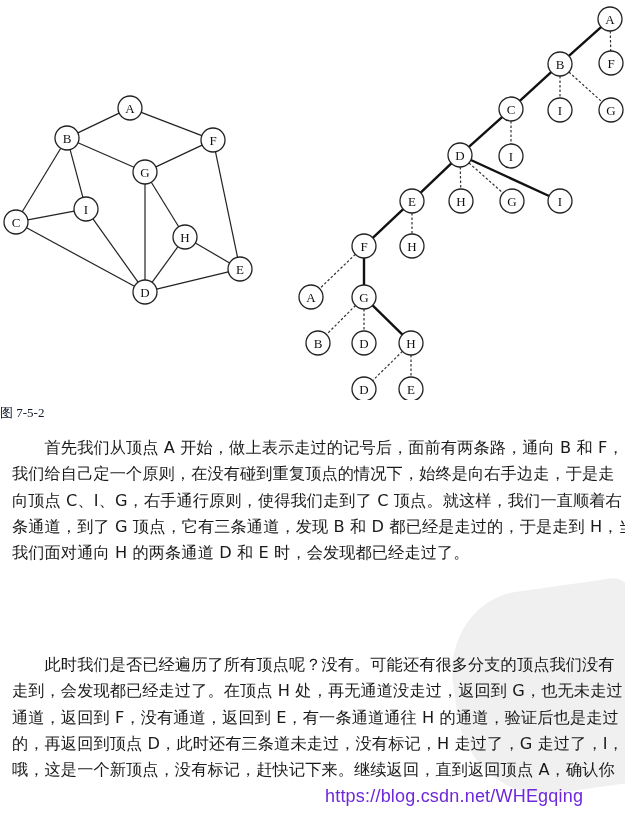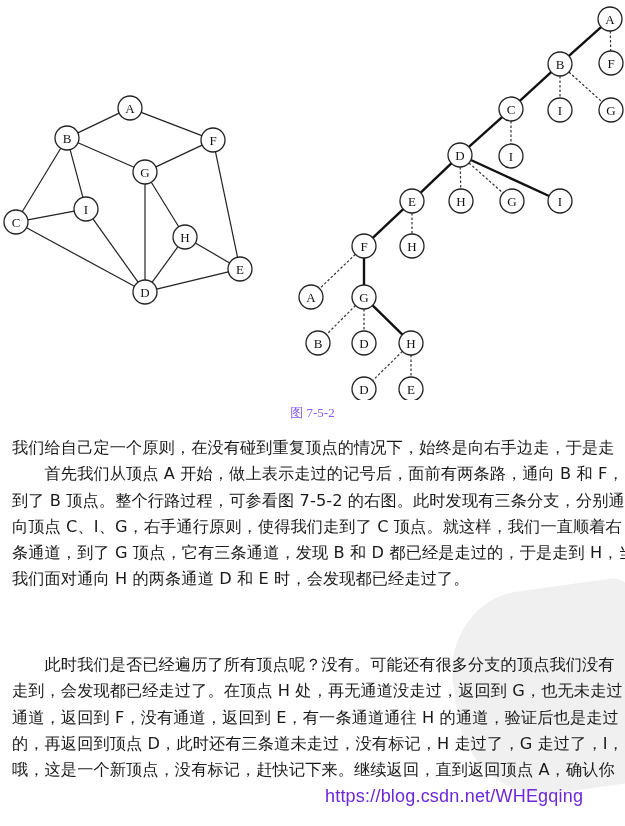--- a/index.html
+++ b/index.html
@@ -8,22 +8,22 @@
       font-family: "DejaVu Serif", "Liberation Serif", serif; color: #1a1a1a;
     }
     .figure { position: absolute; left: 0; top: 0; width: 625px; height: 400px; }
     .figure svg { position: absolute; left: 0; top: 0; }
     .node-circle { fill: #ffffff; stroke: #222; stroke-width: 1.3; }
     .node-label { font-family: "Liberation Serif", "DejaVu Serif", serif; font-size: 13px; fill: #111; text-anchor: middle; dominant-baseline: central; }
     .edge { stroke: #222; stroke-width: 1.2; }
     .edge-thick { stroke: #111; stroke-width: 2.4; }
     .edge-dashed { stroke: #333; stroke-width: 1.2; stroke-dasharray: 2.5 2; }
     .caption {
-      position: absolute; left: 0; width: 625px; top: 404px; text-align: center;
-      font-family: "Liberation Serif", "DejaVu Serif", serif; font-size: 13px; color: #8b5cf6;
+      position: absolute; left: 0; width: 625px; top: 404px; 
+      font-family: "Liberation Serif", "DejaVu Serif", serif; font-size: 13px; color: #0f172a;
     }
     .wm-blob {
       position: absolute; left: 455px; top: 588px; width: 190px; height: 205px;
       background: #ececec; border-radius: 40% 10% 10% 45%; transform: rotate(-8deg); opacity: 0.8;
     }
     .para {
       position: absolute; left: 12px; width: 605px;
       font-family: "DejaVu Sans", "Liberation Sans", sans-serif; font-size: 16.2px;
       line-height: 26.3px; color: #1a1a1a; text-align: justify; text-align-last: left;
       letter-spacing: 0.1px;
@@ -205,23 +205,22 @@
         </g>
       </g>
   </svg>
 </div>
 
 <div class="caption">图 7-5-2</div>
 
 <div class="wm-blob"></div>
 
 <div class="para p1">
+  <span class="line">　　首先我们从顶点 A 开始，做上表示走过的记号后，面前有两条路，通向 B 和 F，</span>
   <span class="line">我们给自己定一个原则，在没有碰到重复顶点的情况下，始终是向右手边走，于是走</span>
-  <span class="line">　　首先我们从顶点 A 开始，做上表示走过的记号后，面前有两条路，通向 B 和 F，</span>
-  <span class="line">到了 B 顶点。整个行路过程，可参看图 7-5-2 的右图。此时发现有三条分支，分别通</span>
   <span class="line">向顶点 C、I、G，右手通行原则，使得我们走到了 C 顶点。就这样，我们一直顺着右</span>
   <span class="line">条通道，到了 G 顶点，它有三条通道，发现 B 和 D 都已经是走过的，于是走到 H，当</span>
   <span class="line">我们面对通向 H 的两条通道 D 和 E 时，会发现都已经走过了。</span>
 </div>
 
 <div class="para p2">
   <span class="line">　　此时我们是否已经遍历了所有顶点呢？没有。可能还有很多分支的顶点我们没有</span>
   <span class="line">走到，会发现都已经走过了。在顶点 H 处，再无通道没走过，返回到 G，也无未走过</span>
   <span class="line">通道，返回到 F，没有通道，返回到 E，有一条通道通往 H 的通道，验证后也是走过</span>
   <span class="line">的，再返回到顶点 D，此时还有三条道未走过，没有标记，H 走过了，G 走过了，I，</span>

